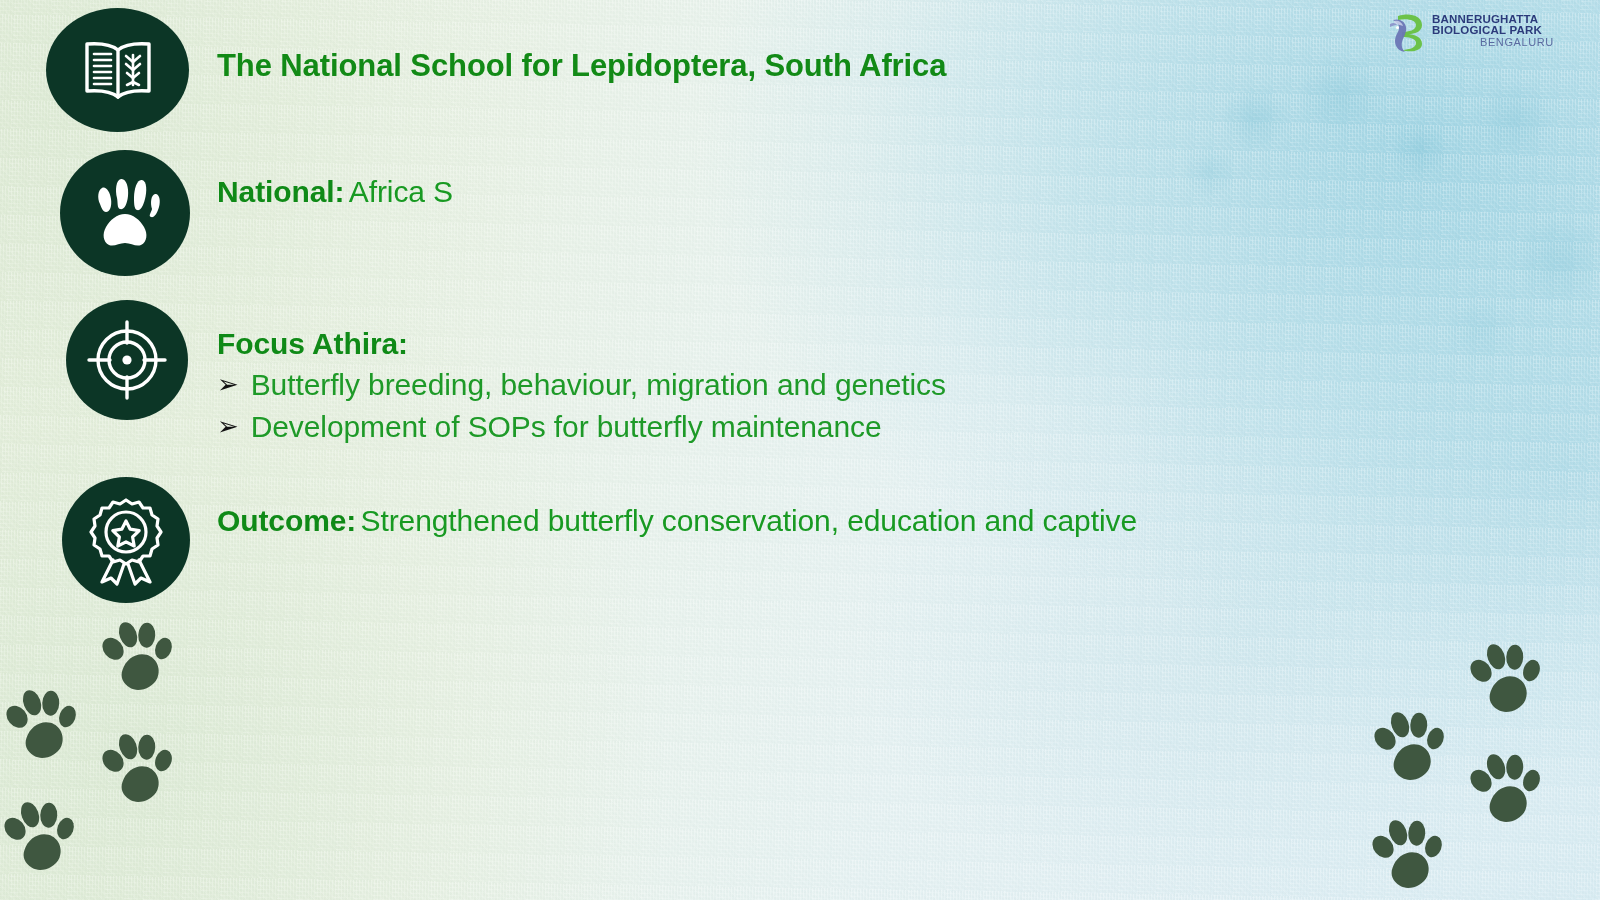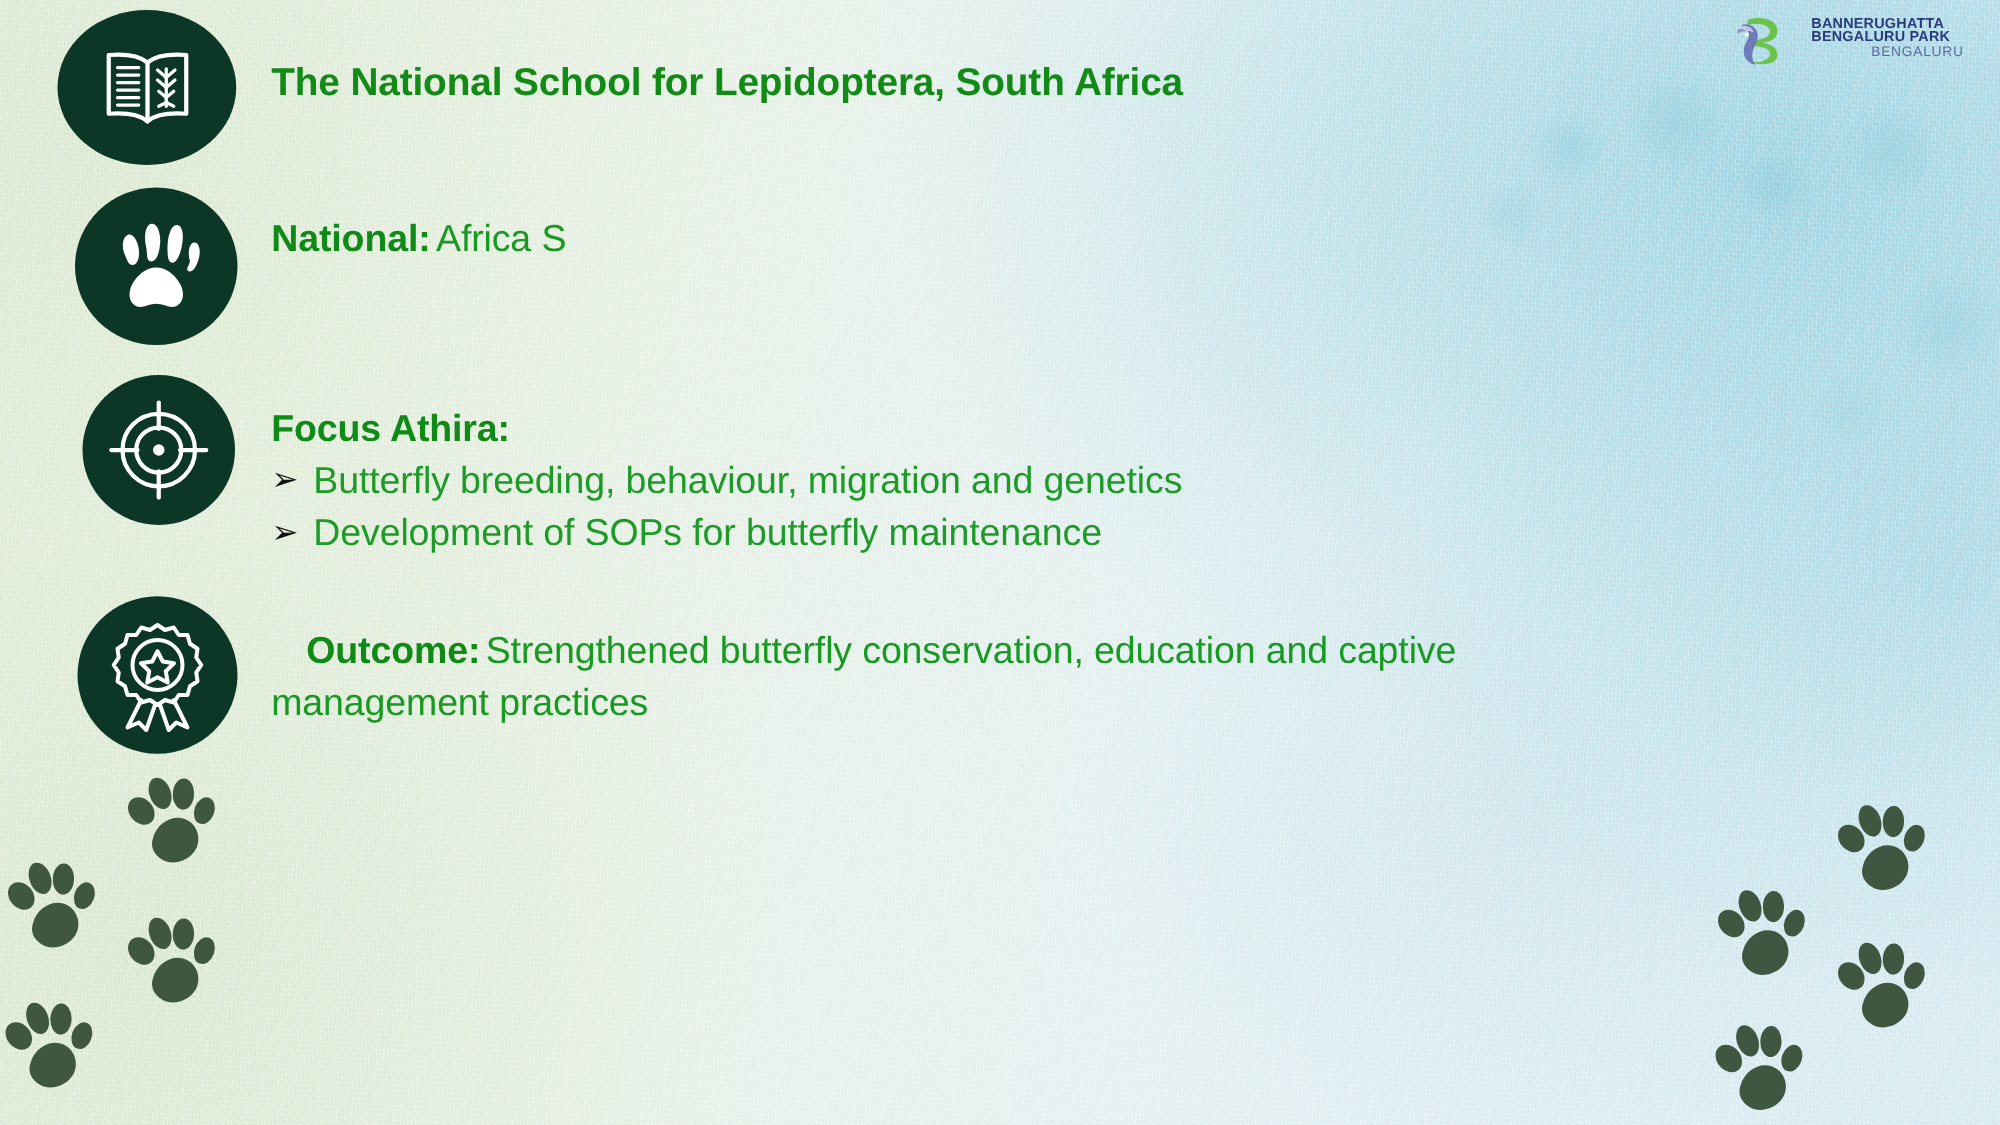--- a/index.html
+++ b/index.html
@@ -102,21 +102,21 @@
   .paw {
     position: absolute;
     pointer-events: none;
   }
 
   
   #logo {
     position: absolute;
     display: flex;
     align-items: center;
-    gap: 19px;
+    gap: 2px;
   }
   .logo-lines {
     display: flex;
     flex-direction: column;
     line-height: 1.02;
   }
   .logo-l1, .logo-l2 {
     font-size: 11.5px;
     font-weight: bold;
     color: #2b3a7a;
@@ -143,21 +143,21 @@
       <path d="M14 8 C26 4, 38 8, 38 17 C38 24, 30 26, 25 26 C31 27, 38 29, 38 36 C38 43, 27 45, 17 42
                C24 42, 32 40, 32 35 C32 30, 24 29, 18 29 L18 24 C25 24, 32 22, 32 17 C32 12, 23 10, 14 12 Z" fill="#6cc24a"></path>
       <path d="M9 12 C15 10, 21 13, 22 19 C23 25, 19 29, 18 34 C17 39, 19 42, 21 44
                C15 43, 11 39, 11 33 C11 27, 15 24, 15 20 C15 16, 12 14, 9 12 Z" fill="#6b76b5" opacity="0.95"></path>
       <path d="M10 13 C14 12, 18 14, 19 18 C16 17, 13 16, 10 16 Z" fill="#cfd6ee" opacity="0.8"></path>
       <circle cx="13.5" cy="19.5" r="1.5" fill="#ffffff"></circle>
       <path d="M6 16 C9 14, 12 15, 13 17 C10 17, 8 18, 6 19 Z" fill="#8e99cc"></path>
     </svg>
     <div class="logo-lines">
       <span class="logo-l1">BANNERUGHATTA</span>
-      <span class="logo-l2">BENGALURU PARK</span>
+      <span class="logo-l2">BIOLOGICAL PARK</span>
       <span class="logo-l3">BENGALURU</span>
     </div>
   </div>
 
   <div class="badge" style="left:46px; top:8px; width:143px; height:124px;">
     <svg width="76" height="66" viewBox="0 0 76 66">
       <g fill="none" stroke="#ffffff" stroke-width="3.4" stroke-linejoin="round" stroke-linecap="round">
         <path d="M38 13 C32 8, 20 6, 7 7 L7 54 C20 53, 32 55, 38 60"></path>
         <path d="M38 13 C44 8, 56 6, 69 7 L69 54 C56 53, 44 55, 38 60"></path>
         <path d="M38 13 L38 60"></path>
@@ -232,25 +232,24 @@
         <path d="M40 6 L46 10 L53 8 L57 14 L64 14 L66 21 L72 25 L71 32 L75 38 L71 44 L72 51 L66 55 L64 62
                  L57 62 L53 68 L46 66 L40 70 L34 66 L27 68 L23 62 L16 62 L14 55 L8 51 L9 44 L5 38 L9 32
                  L8 25 L14 21 L16 14 L23 14 L27 8 L34 10 Z"></path>
         <circle cx="40" cy="38" r="20"></circle>
         <path d="M40 27 L44.2 35.2 L53.2 36.6 L46.6 43 L48.2 52 L40 47.8 L31.8 52 L33.4 43 L26.8 36.6 L35.8 35.2 Z"></path>
         <path d="M27 66 L16 88 L25 84 L31 90 L38 70"></path>
         <path d="M53 66 L64 88 L55 84 L49 90 L42 70"></path>
       </g>
     </svg>
   </div>
-  <div class="row-text" style="left:217px; top:504px; width:1180px;margin-left:28px;">
+  <div class="row-text" style="left:217px; top:504px; width:1180px;">
     <span class="heading-bold">Outcome:</span>
     <span class="body-text">Strengthened butterfly conservation, education and captive</span>
   </div>
-  <div class="row-text body-text" style="left:217px; top:546px;">management practices</div>
 
   <div class="paw" style="left:96px; top:616px;">
     <svg width="84" height="84" viewBox="0 0 84 84" style="transform:rotate(-14deg);">
       <g fill="#3f5740">
         <ellipse cx="20" cy="27" rx="9.5" ry="12" transform="rotate(-26 20 27)"></ellipse>
         <ellipse cx="38" cy="17" rx="8.5" ry="13" transform="rotate(-6 38 17)"></ellipse>
         <ellipse cx="56" cy="22" rx="8.5" ry="12.5" transform="rotate(16 56 22)"></ellipse>
         <ellipse cx="69" cy="39" rx="8" ry="11" transform="rotate(34 69 39)"></ellipse>
         <path d="M24 50 C30 40, 42 36, 51 41 C60 46, 62 58, 56 66 C49 75, 34 76, 27 69 C21 63, 20 56, 24 50 Z"></path>
       </g>

